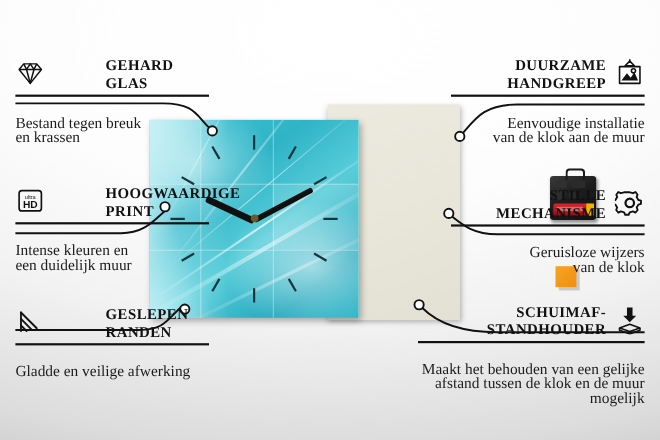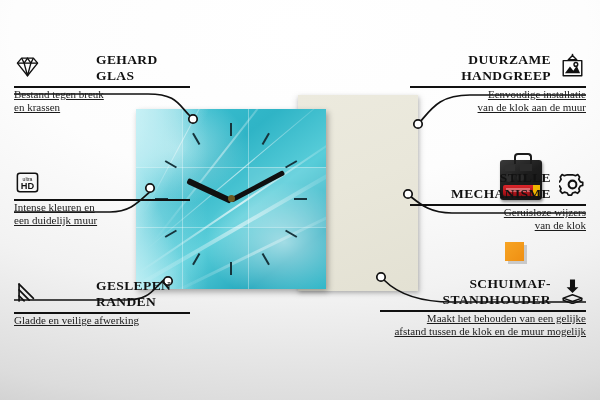--- a/index.html
+++ b/index.html
@@ -75,21 +75,21 @@
   
   .callout{position:absolute;}
   .callout .head{display:flex;align-items:flex-start;gap:8px;}
   .callout.right .head{flex-direction:row-reverse;}
   .ttl{
     font-weight:bold;font-size:13.5px;line-height:15.5px;color:#111;
     letter-spacing:.4px;text-transform:uppercase;white-space:pre-line;margin-left:47px;
   }
   .callout.right .ttl{text-align:right;}
   .rule{height:1.6px;background:#111;margin-top:3px;}
-  .desc{font-size:11px;line-height:13px;color:#1b1b1b;margin-top:0;white-space:pre-line;text-decoration:underline;}
+  .desc{font-size:14px;line-height:13px;color:#1b1b1b;margin-top:18px;white-space:pre-line;}
   .callout.right .desc{text-align:right;}
   .ico{width:27px;height:27px;flex:0 0 27px;margin-top:1px;}
   .ico svg{display:block;width:27px;height:27px;}
   #wires{position:absolute;left:0;top:0;width:600px;height:400px;pointer-events:none;}
 </style>
 </head>
 <body>
 
 <div id="stage">
 
@@ -187,20 +187,22 @@
 
   <div class="callout" style="left:14px;top:168px;width:190px;">
     <div class="head">
       <span class="ico">
         <svg viewBox="0 0 32 32">
           <rect x="4" y="5" width="24" height="22" rx="3" fill="none" stroke="#111" stroke-width="1.8"></rect>
           <text x="16" y="14" text-anchor="middle" font-family="Liberation Sans, sans-serif" font-size="6" fill="#111">ultra</text>
           <text x="16" y="24" text-anchor="middle" font-family="Liberation Sans, sans-serif" font-size="11" font-weight="bold" fill="#111">HD</text>
         </svg>
       </span>
+      <span class="ttl">HOOGWAARDIGE
+PRINT</span>
     </div>
     <div class="rule" style="width:176px;"></div>
     <div class="desc">Intense kleuren en
 een duidelijk muur</div>
   </div>
 
   <div class="callout" style="left:14px;top:278px;width:190px;">
     <div class="head">
       <span class="ico">
         <svg viewBox="0 0 32 32">

